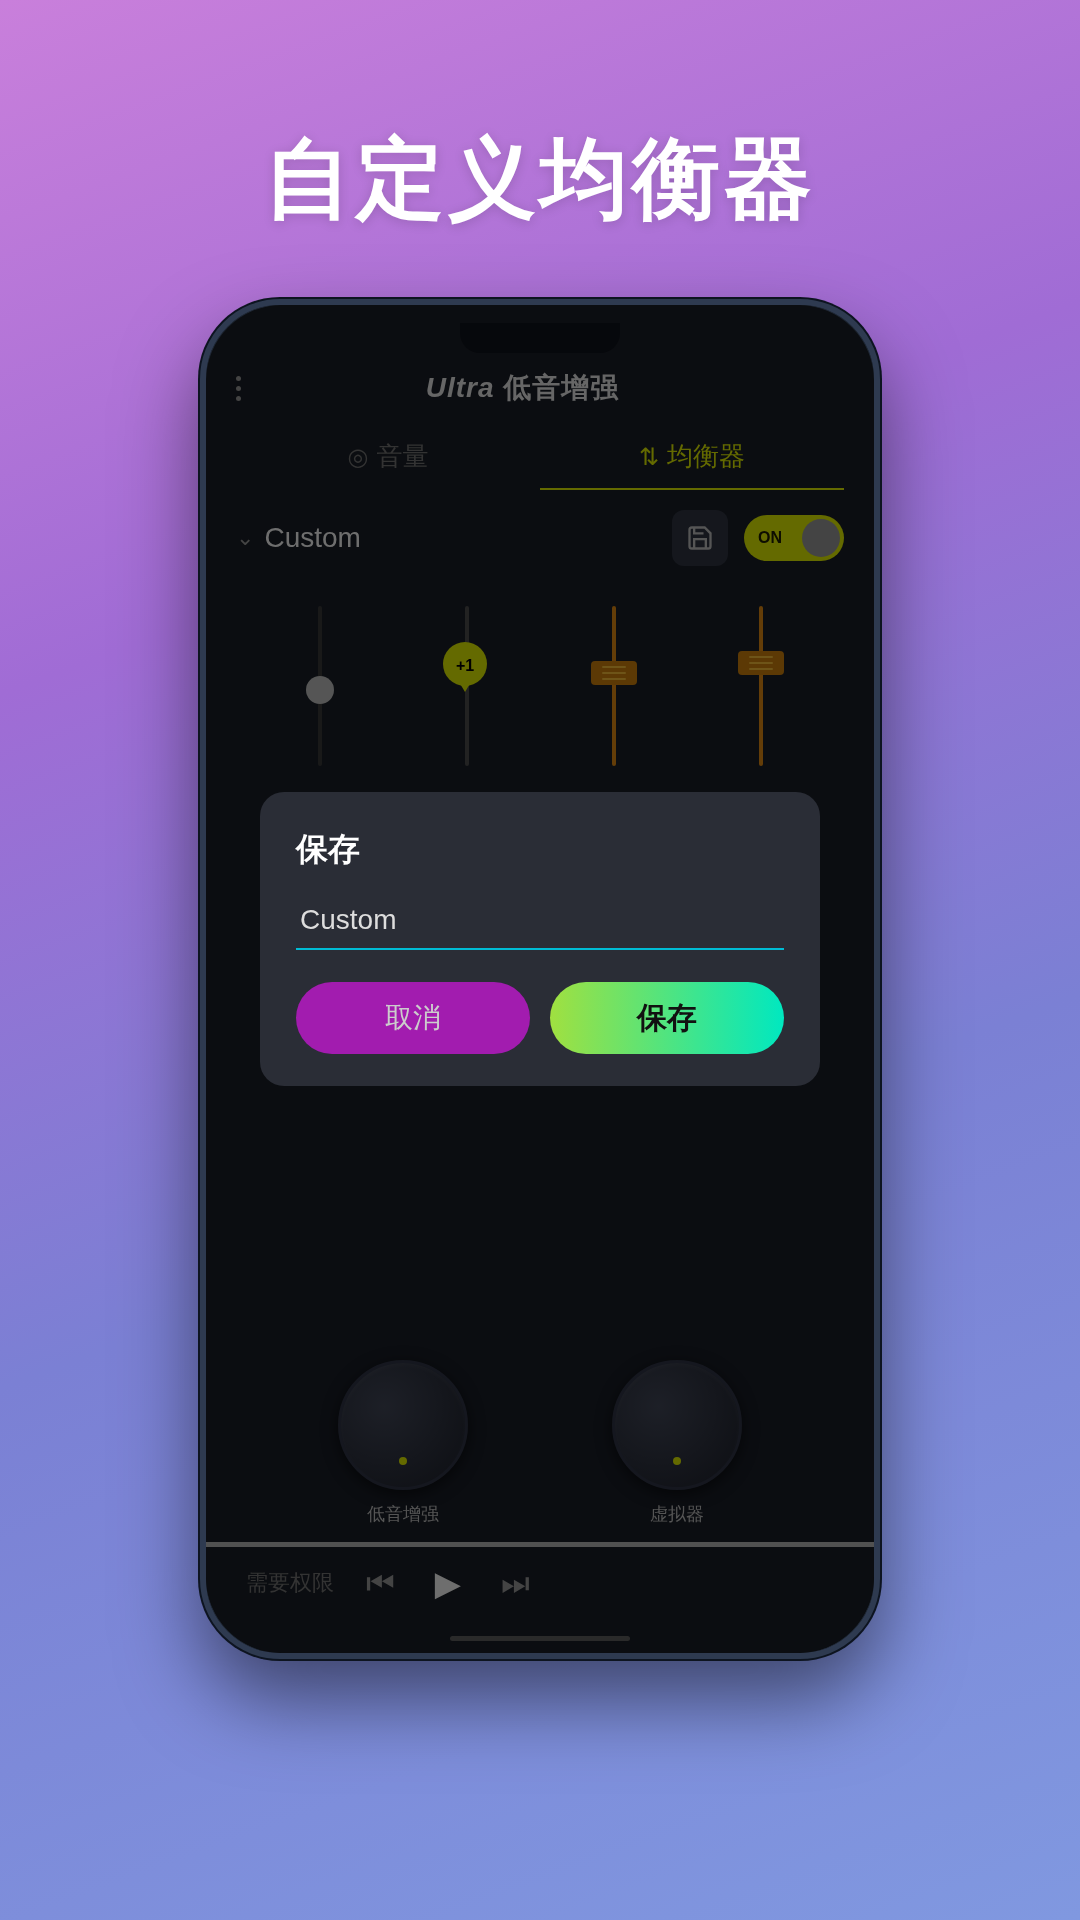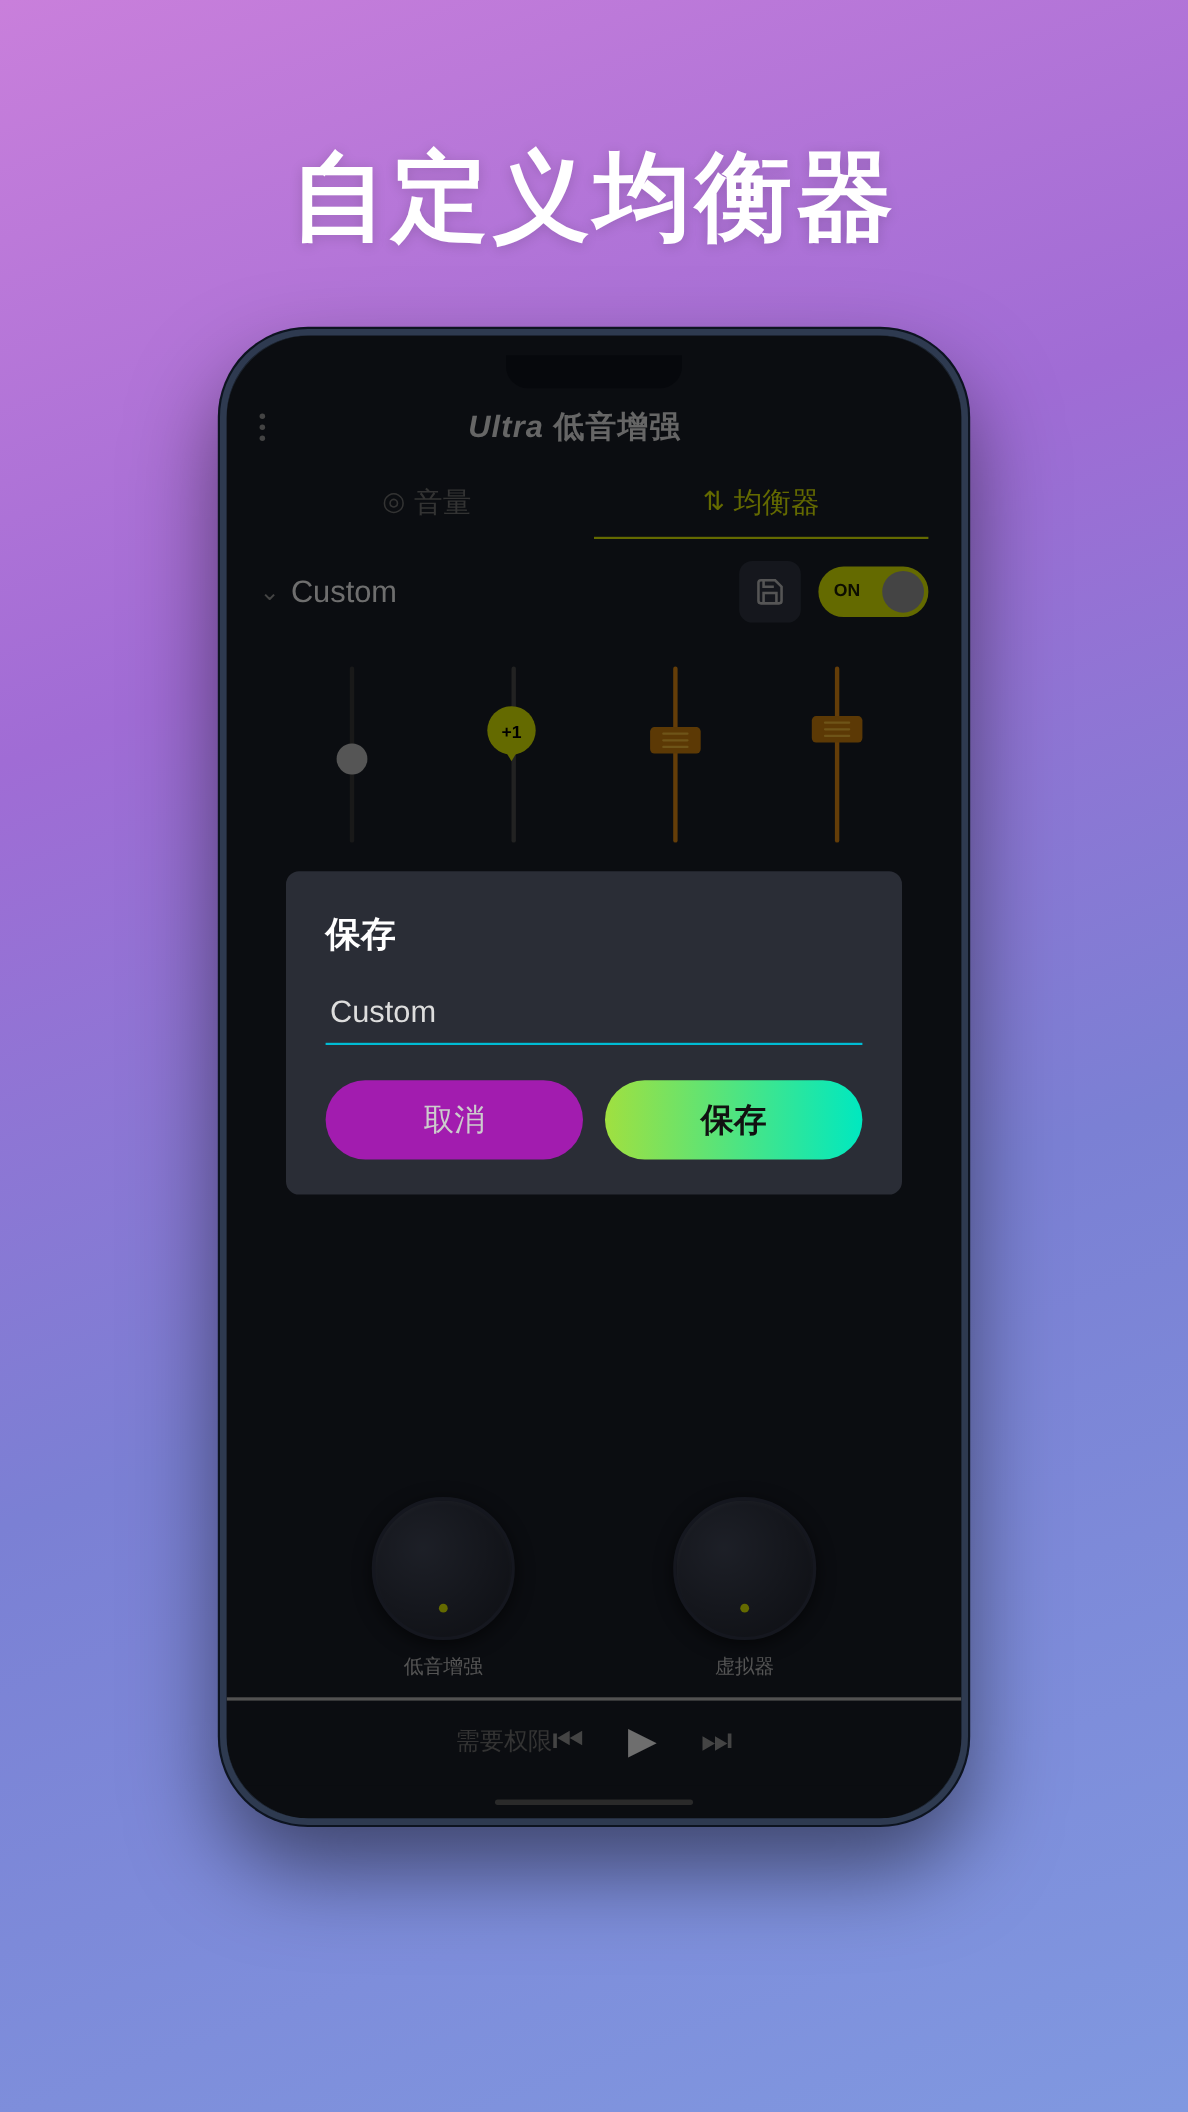--- a/index.html
+++ b/index.html
@@ -295,21 +295,21 @@
       background: rgba(0,0,0,0.5);
       display: flex;
       align-items: center;
       justify-content: center;
       z-index: 100;
     }
 
     .dialog {
       width: 560px;
       background: #2a2d36;
-      border-radius: 12px;
+      border-radius: 24px;
       padding: 36px 36px 32px;
       margin-top: -80px;
     }
 
     .dialog-title {
       color: #fff;
       font-size: 32px;
       font-weight: 600;
       margin-bottom: 24px;
     }
@@ -393,24 +393,25 @@
 
     .knob-label {
       color: #aaa;
       font-size: 18px;
     }
 
     
     .bottom-nav {
       display: flex;
       align-items: center;
-      justify-content: center;
+      justify-content: flex-start;
       padding: 16px 40px 20px;
       background: #161a22;
-      border-top: 3px solid #a3a3a3;
+      border-top: 5px solid #a3a3a3;
+      gap: 32px;
     }
 
     .permissions-text {
       color: #666;
       font-size: 22px;
     }
 
     .player-controls {
       display: flex;
       align-items: center;

